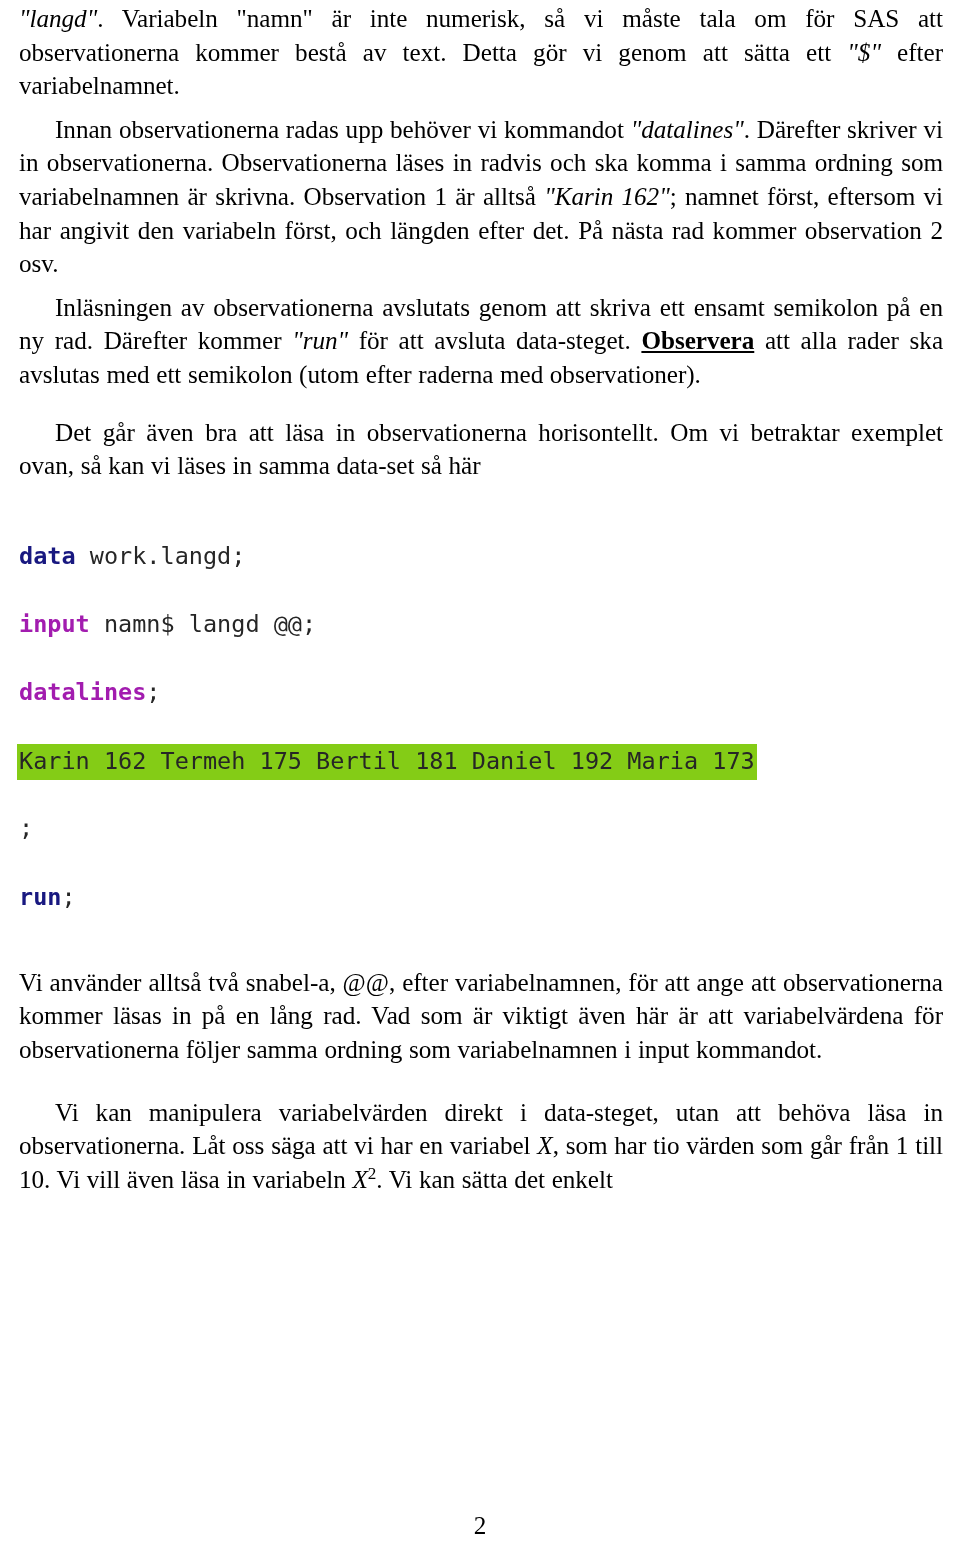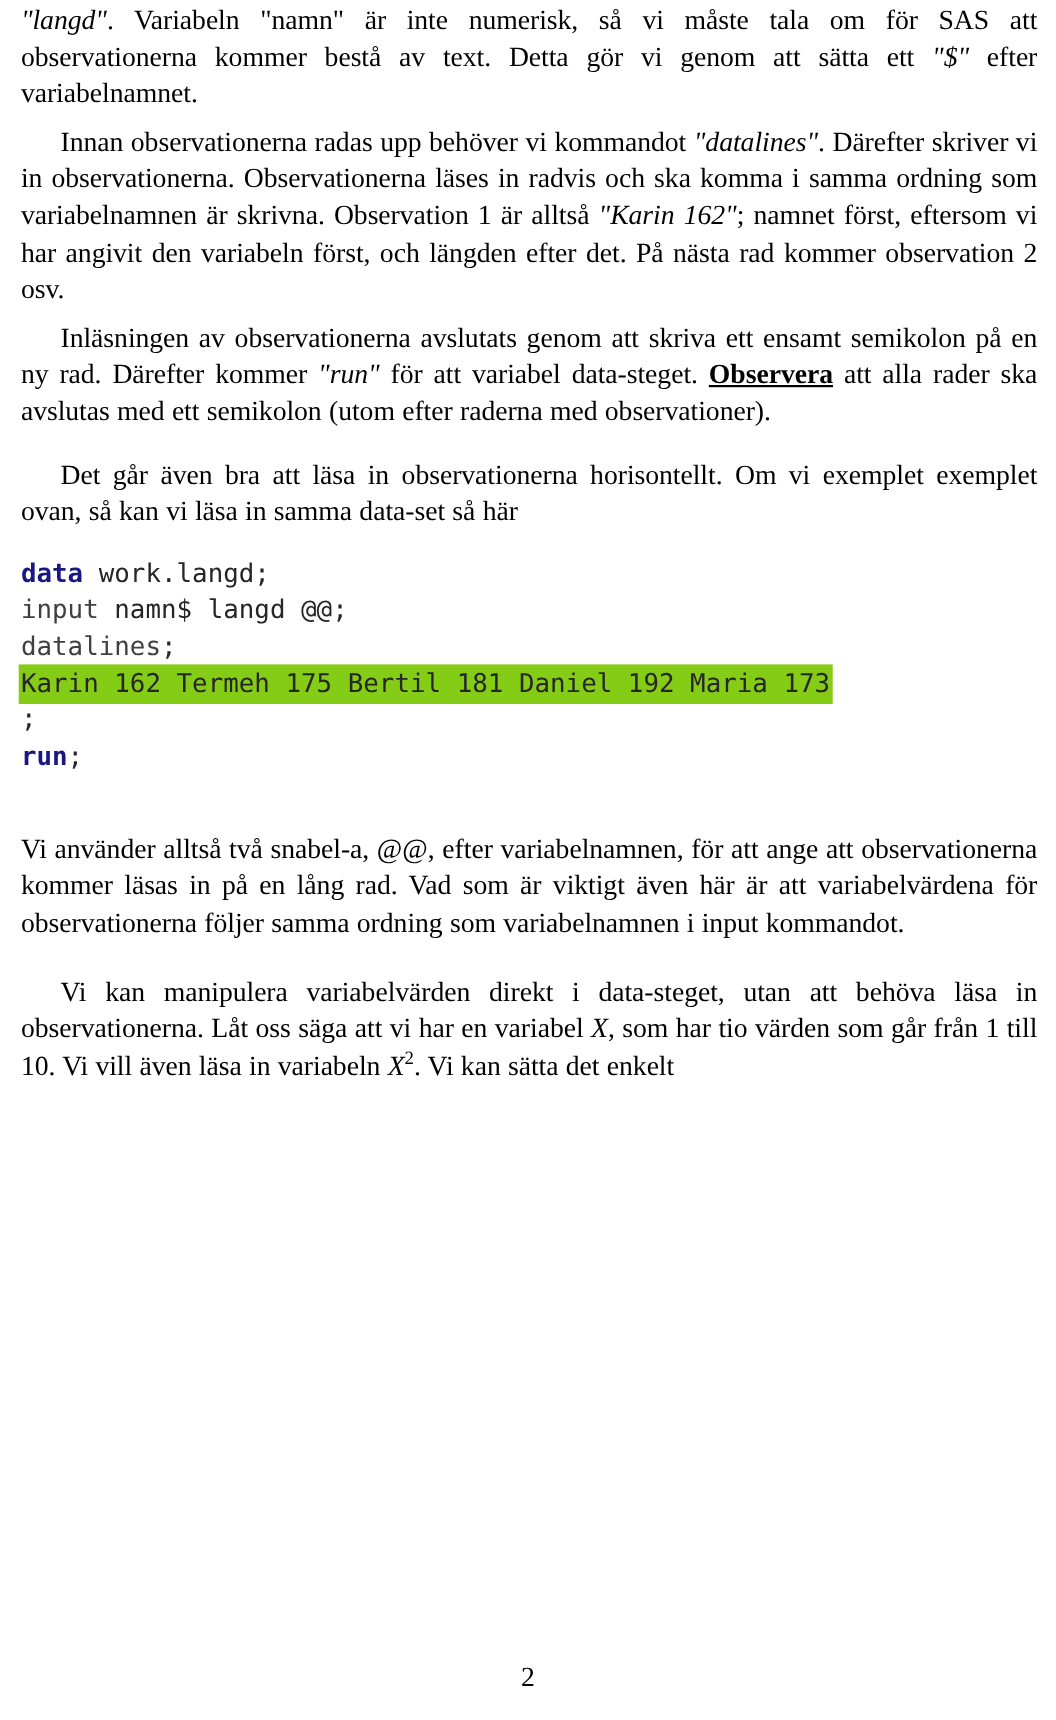--- a/index.html
+++ b/index.html
@@ -68,23 +68,24 @@
     font-size: 23.5px;
     line-height: 33.2px;
     white-space: pre;
     letter-spacing: 0px;
     color: #222222;
   }
   .code-line {
     white-space: pre;
     display: block;
     height: 33.2px;
+    margin-top: 35px;
   }
   .kw-strong { color: #181880; font-weight: bold; }
-  .kw-soft   { color: #404040; font-weight: normal; }
+  .kw-soft   { color: #a21caf; font-weight: bold; }
   .code-plain{ color: #262626; }
   .hl-line {
     background: #84cc16;
     display: inline-block;
     padding: 1px 2px 2px 2px;
     margin-left: -2px;
   }
 
   .page-number {
     position: absolute;
@@ -104,25 +105,25 @@
   <div class="body-col">
 
     <p class="para" style="margin-top:2px;"><i class="it">"langd"</i><span>. Variabeln "namn" är inte numerisk, så vi måste tala om för SAS att observationerna kommer bestå av text. Detta gör vi genom att sätta ett </span><i class="it">"$"</i><span> efter variabelnamnet.</span></p>
 
     <div class="gap-small"></div>
 
     <p class="para indent"><span>Innan observationerna radas upp behöver vi kommandot </span><i class="it">"datalines"</i><span>. Därefter skriver vi in observationerna. Observationerna läses in radvis och ska komma i samma ordning som variabelnamnen är skrivna. Observation 1 är alltså </span><i class="it">"Karin 162"</i><span>; namnet först, eftersom vi har angivit den variabeln först, och längden efter det. På nästa rad kommer observation 2 osv.</span></p>
 
     <div class="gap-small"></div>
 
-    <p class="para indent"><span>Inläsningen av observationerna avslutats genom att skriva ett ensamt semikolon på en ny rad. Därefter kommer </span><i class="it">"run"</i><span> för att variabel data-steget. </span><b class="bf">Observera</b><span> att alla rader ska avslutas med ett semikolon (utom efter raderna med observationer).</span></p>
+    <p class="para indent"><span>Inläsningen av observationerna avslutats genom att skriva ett ensamt semikolon på en ny rad. Därefter kommer </span><i class="it">"run"</i><span> för att avsluta data-steget. </span><b class="bf">Observera</b><span> att alla rader ska avslutas med ett semikolon (utom efter raderna med observationer).</span></p>
 
     <div style="height:24px;"></div>
 
-    <p class="para indent"><span>Det går även bra att läsa in observationerna horisontellt. Om vi exemplet exemplet ovan, så kan vi läsa in samma data-set så här</span></p>
+    <p class="para indent"><span>Det går även bra att läsa in observationerna horisontellt. Om vi betraktar exemplet ovan, så kan vi läses in samma data-set så här</span></p>
 
     <div style="height:22px;"></div>
 
     <div class="code-block" id="code-listing"><span class="code-line"><span class="kw-strong">data</span><span class="code-plain"> work.langd;</span></span><span class="code-line"><span class="kw-soft">input</span><span class="code-plain"> namn$ langd @@;</span></span><span class="code-line"><span class="kw-soft">datalines</span><span class="code-plain">;</span></span><span class="code-line"><span class="hl-line"><span class="code-plain">Karin 162 Termeh 175 Bertil 181 Daniel 192 Maria 173</span></span></span><span class="code-line"><span class="code-plain">;</span></span><span class="code-line"><span class="kw-strong">run</span><span class="code-plain">;</span></span></div>
 
     <div style="height:52px;"></div>
 
     <p class="para"><span>Vi använder alltså två snabel-a, @@, efter variabelnamnen, för att ange att observationerna kommer läsas in på en lång rad. Vad som är viktigt även här är att variabelvärdena för observationerna följer samma ordning som variabelnamnen i input kommandot.</span></p>
 
     <div style="height:29px;"></div>

